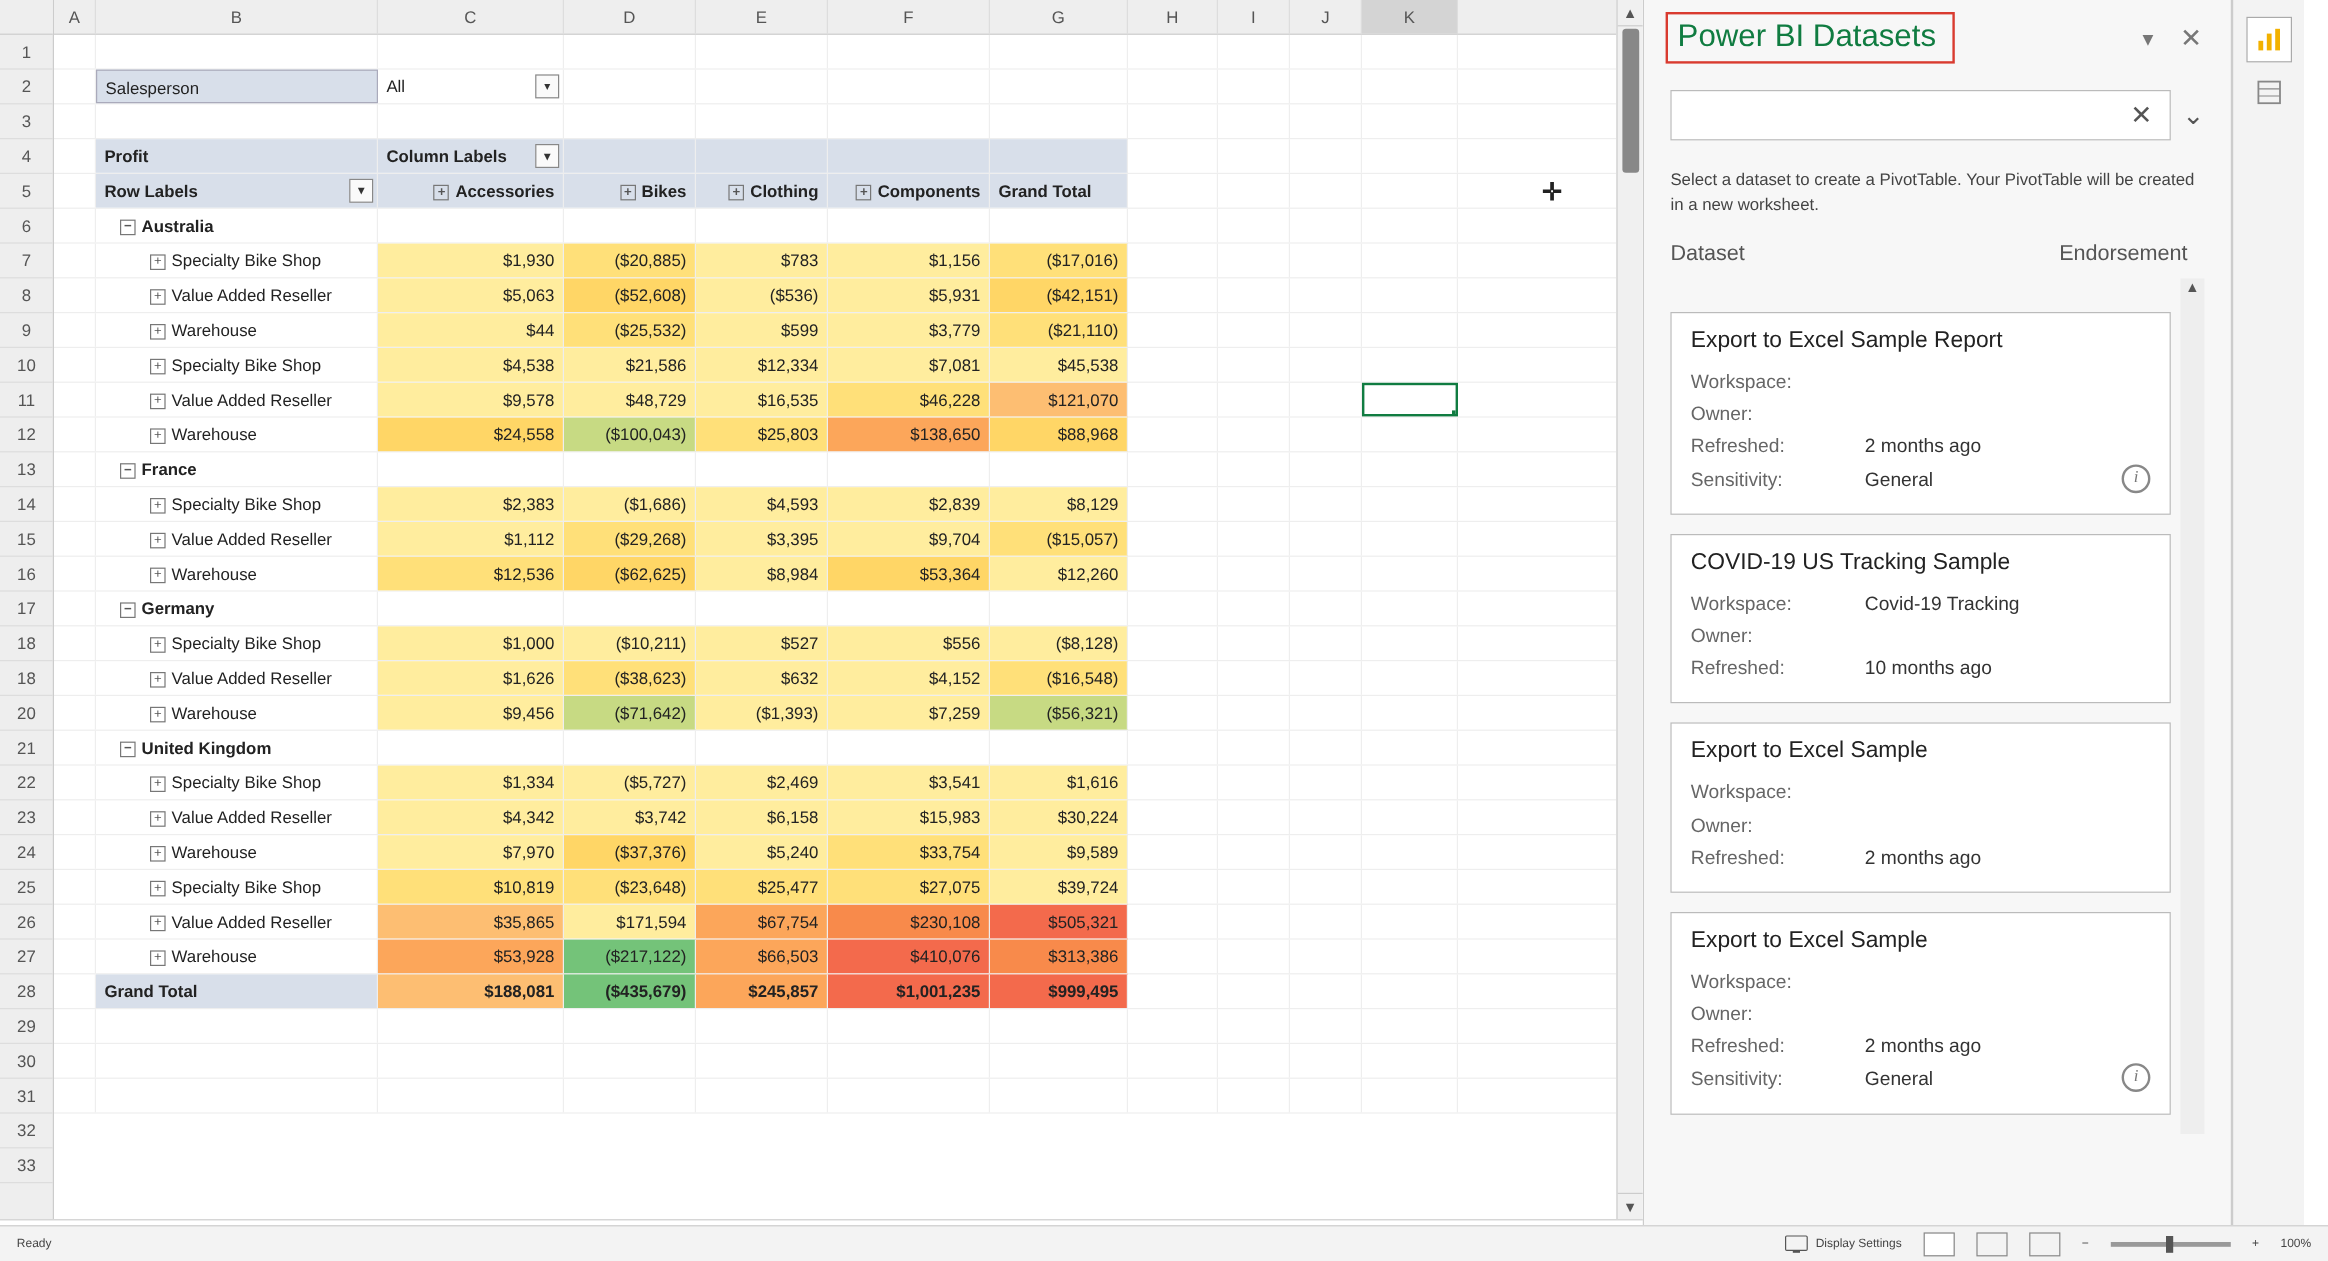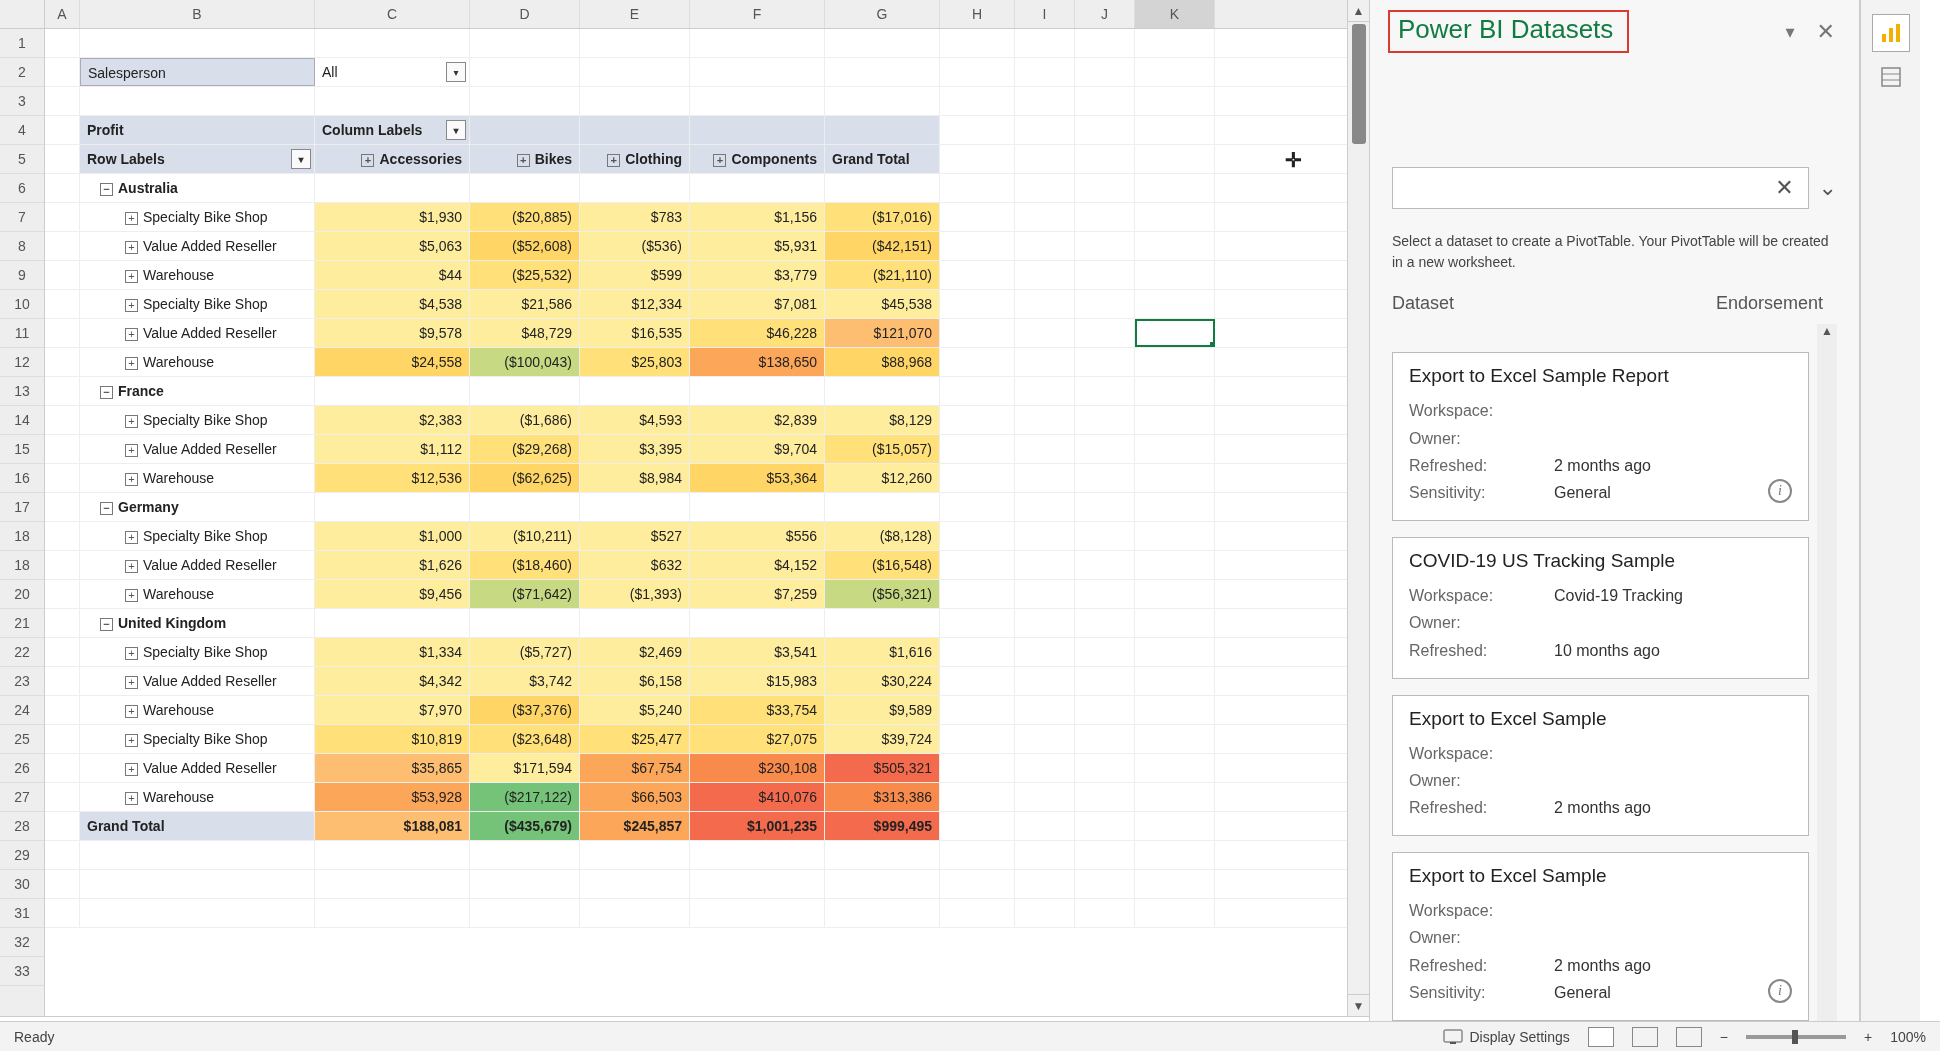--- a/index.html
+++ b/index.html
@@ -54,21 +54,21 @@
   .sheet-tabs{height:35px;display:flex;align-items:center;border-top:1px solid #ccc;padding:0 10px;gap:15px;}
   .nav-arrows{display:flex;gap:15px;color:#999;}
   .tab{padding:7px 20px;border-bottom:3px solid #107c41;font-weight:600;color:#107c41;}
   .tab-add{font-size:20px;color:#555;}
   .hscroll-box{display:flex;align-items:center;margin-left:auto;gap:10px;}
   .hscroll{width:270px;height:14px;border:1px solid #bbb;background:#f3f3f3;display:flex;align-items:center;}
   .hscroll .thumb{height:10px;width:90px;background:#777;border-radius:3px;margin-left:15px;}
   .tri-l,.tri-r{font-size:12px;color:#555;}
   .splitter{width:8px;display:flex;align-items:center;justify-content:center;color:#999;}
 
-  .pane{flex:0 0 490px;background:#f7f7f7;display:flex;flex-direction:column;border-right:1px solid #ccc;justify-content:space-between;}
+  .pane{flex:0 0 490px;background:#f7f7f7;display:flex;flex-direction:column;border-right:1px solid #ccc;}
   .pane-head{display:flex;align-items:center;padding:10px 18px 8px 18px;gap:10px;}
   .pane-title{color:#107c41;font-size:26px;font-weight:400;border:2.5px solid #d93b30;padding:2px 14px 6px 8px;}
   .pane-head .spacer{flex:1;}
   .pane-head .ctl{color:#777;font-size:18px;cursor:pointer;padding:0 6px;}
   .pane-body{padding:14px 22px;overflow:auto;}
   .search-row{display:flex;gap:10px;align-items:center;margin-bottom:22px;}
   .search-box{flex:1;height:42px;border:1px solid #bbb;background:#fff;display:flex;align-items:center;justify-content:flex-end;padding:0 14px;font-size:22px;color:#555;}
   .desc{color:#444;font-size:14px;line-height:1.5;margin-bottom:20px;}
   .list-head{display:flex;justify-content:space-between;font-size:18px;color:#555;margin-bottom:10px;padding-right:14px;}
   .cards-wrap{display:flex;gap:8px;}
@@ -77,21 +77,21 @@
   .scrollslot .up{height:20px;text-align:center;font-size:12px;color:#555;}
   .card{border:1px solid #bbb;background:#fff;padding:12px 16px 14px 16px;margin-bottom:16px;}
   .card h3{margin:0 0 10px 0;font-size:19px;font-weight:400;}
   .kv{display:flex;font-size:16px;color:#666;line-height:1.7;}
   .kv .k{width:145px;}
   .kv .v{color:#333;}
   .info-icn{float:right;width:24px;height:24px;border:2px solid #888;border-radius:50%;text-align:center;line-height:20px;color:#777;font-size:14px;font-style:italic;font-family:serif;}
   .right-rail{flex:0 0 60px;background:#f3f3f3;border-left:1px solid #ccc;padding-top:8px;}
   .rail-btn{width:38px;height:38px;margin:6px auto;display:flex;align-items:center;justify-content:center;border:1px solid transparent;}
   .rail-btn.active{border:1px solid #aaa;background:#fff;}
-  .status{position:fixed;bottom:0;left:0;right:0;height:30px;background:#f3f3f3;border-top:1px solid #ccc;display:flex;align-items:center;padding:0 14px;font-size:14px;color:#444;gap:18px;}
+  .status{position:fixed;bottom:0;left:0;right:0;height:30px;background:#f3f3f3;border-top:1px solid #ccc;display:flex;align-items:center;padding:0 14px;font-size:10px;color:#444;gap:18px;}
   .status .spacer{flex:1;}
   .view-btn{width:26px;height:20px;border:1px solid #888;display:inline-block;}
   .zoom-track{width:100px;height:4px;background:#999;position:relative;}
   .zoom-thumb{position:absolute;left:46px;top:-5px;width:6px;height:14px;background:#555;}
   svg{display:block;}
 </style>
 </head>
 <body>
 
 <div class="app">
@@ -384,21 +384,21 @@
               <div class="cell wG num y-light">($8,128)</div>
               <div class="cell wH "></div>
               <div class="cell wI "></div>
               <div class="cell wJ "></div>
               <div class="cell wK "></div>
             </div>
             <div class="row">
               <div class="cell wA "></div>
               <div class="cell wB indent2"><span class="exp">+</span>Value Added Reseller</div>
               <div class="cell wC num y-light">$1,626</div>
-              <div class="cell wD num y-med">($18,460)</div>
+              <div class="cell wD num y-med">($38,623)</div>
               <div class="cell wE num y-light">$632</div>
               <div class="cell wF num y-light">$4,152</div>
               <div class="cell wG num y-med">($16,548)</div>
               <div class="cell wH "></div>
               <div class="cell wI "></div>
               <div class="cell wJ "></div>
               <div class="cell wK "></div>
             </div>
             <div class="row">
               <div class="cell wA "></div>

